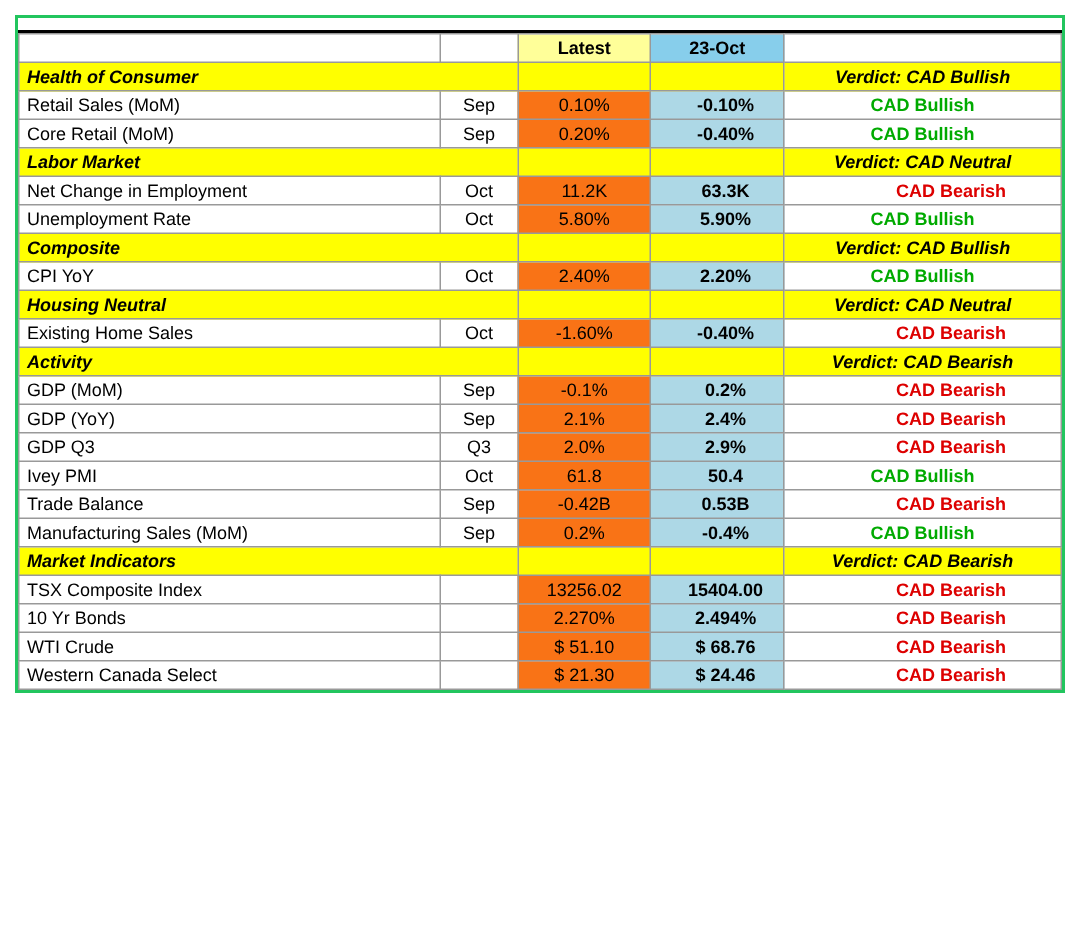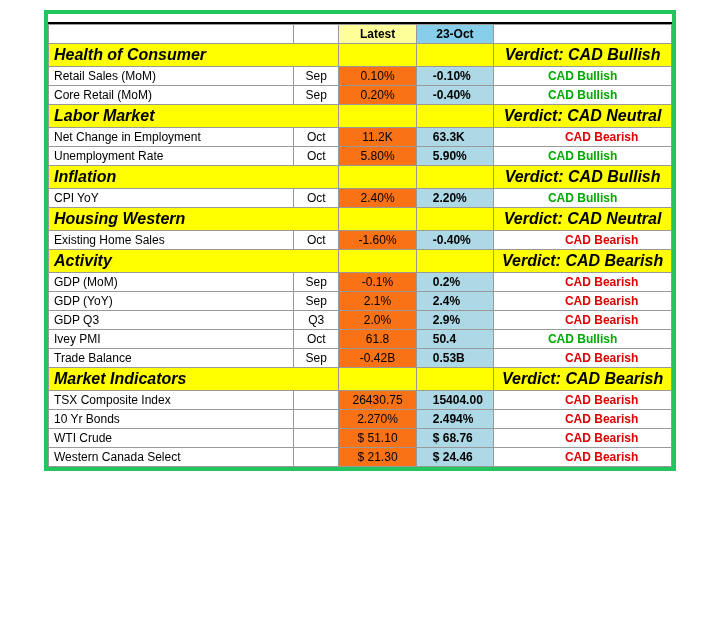--- a/index.html
+++ b/index.html
@@ -6,22 +6,22 @@
     body {
       font-family: Arial, sans-serif;
       font-size: 12px;
       background: #fff;
       display: flex;
       justify-content: center;
       align-items: flex-start;
       padding: 10px;
     }
     .table-wrapper {
-      width: 632px;
-      border: 4px solid #22c55e;
+      width: 700px;
+      border: 2px solid #22c55e;
     }
     .table-title {
       font-size: 13px;
       font-weight: bold;
       padding: 4px 6px;
       background: #fff;
       border-bottom: 2px solid #000;
     }
     table {
       width: 100%;
@@ -30,21 +30,21 @@
     td, th {
       border: 1px solid #999;
       padding: 2px 5px;
       white-space: nowrap;
     }
     .section-header td {
       background: #ffff00;
       font-weight: bold;
       font-style: italic;
       color: #000;
-      font-size: 16px;
+      font-size: 12px;
     }
     .verdict-green {
       color: #00aa00;
       font-weight: bold;
       font-size: 12px;
     }
     .verdict-red {
       color: #dd0000;
       font-weight: bold;
       font-size: 12px;
@@ -68,21 +68,21 @@
       text-align: center;
       font-size: 12px;
     }
     .header-row .col-latest {
       background: #ffff99;
     }
     .header-row .col-date {
       background: #87ceeb;
       margin-top: 28px;
     }
-    td.col-date-val { text-align: left; padding-left: 16px; }
+    td.col-date-val { text-align: center; padding-left: 16px; }
     td.col-latest-val { text-align: center; }
     td.verdict-cell {
       text-align: center;
     }
   </style>
 </head>
 <body>
 
 <div class="table-wrapper">
   <div class="table-title"></div>
@@ -129,34 +129,34 @@
         <td class="verdict-cell result-red">CAD Bearish</td>
       </tr>
         <tr class="data-row">
         <td class="col-indicator">Unemployment Rate</td>
         <td class="col-period">Oct</td>
         <td class="col-latest col-latest-val">5.80%</td>
         <td class="col-date col-date-val">5.90%</td>
         <td class="verdict-cell result-green">CAD Bullish</td>
       </tr>
         <tr class="section-header">
-      <td colspan="2" class="col-indicator">Inflation</td>
+      <td colspan="2" class="col-indicator">Composite</td>
       <td class="col-latest" style="background:#ffff00;"></td>
       <td class="col-date" style="background:#ffff00;"></td>
       <td class="verdict-cell verdict-green">Verdict: CAD Bullish</td>
     </tr>
         <tr class="data-row">
         <td class="col-indicator">CPI YoY</td>
         <td class="col-period">Oct</td>
         <td class="col-latest col-latest-val">2.40%</td>
         <td class="col-date col-date-val">2.20%</td>
         <td class="verdict-cell result-green">CAD Bullish</td>
       </tr>
         <tr class="section-header">
-      <td colspan="2" class="col-indicator">Housing Western</td>
+      <td colspan="2" class="col-indicator">Housing Neutral</td>
       <td class="col-latest" style="background:#ffff00;"></td>
       <td class="col-date" style="background:#ffff00;"></td>
       <td class="verdict-cell verdict-green">Verdict: CAD Neutral</td>
     </tr>
         <tr class="data-row">
         <td class="col-indicator">Existing Home Sales</td>
         <td class="col-period">Oct</td>
         <td class="col-latest col-latest-val">-1.60%</td>
         <td class="col-date col-date-val">-0.40%</td>
         <td class="verdict-cell result-red">CAD Bearish</td>
@@ -195,30 +195,37 @@
         <td class="col-date col-date-val">50.4</td>
         <td class="verdict-cell result-green">CAD Bullish</td>
       </tr>
         <tr class="data-row">
         <td class="col-indicator">Trade Balance</td>
         <td class="col-period">Sep</td>
         <td class="col-latest col-latest-val">-0.42B</td>
         <td class="col-date col-date-val">0.53B</td>
         <td class="verdict-cell result-red">CAD Bearish</td>
       </tr>
+        <tr class="data-row">
+        <td class="col-indicator">Manufacturing Sales (MoM)</td>
+        <td class="col-period">Sep</td>
+        <td class="col-latest col-latest-val">0.2%</td>
+        <td class="col-date col-date-val">-0.4%</td>
+        <td class="verdict-cell result-green">CAD Bullish</td>
+      </tr>
         <tr class="section-header">
       <td colspan="2" class="col-indicator">Market Indicators</td>
       <td class="col-latest" style="background:#ffff00;"></td>
       <td class="col-date" style="background:#ffff00;"></td>
       <td class="verdict-cell verdict-red">Verdict: CAD Bearish</td>
     </tr>
         <tr class="data-row">
         <td class="col-indicator">TSX Composite Index</td>
         <td class="col-period"></td>
-        <td class="col-latest col-latest-val">26430.75</td>
+        <td class="col-latest col-latest-val">13256.02</td>
         <td class="col-date col-date-val">15404.00</td>
         <td class="verdict-cell result-red">CAD Bearish</td>
       </tr>
         <tr class="data-row">
         <td class="col-indicator">10 Yr Bonds</td>
         <td class="col-period"></td>
         <td class="col-latest col-latest-val">2.270%</td>
         <td class="col-date col-date-val">2.494%</td>
         <td class="verdict-cell result-red">CAD Bearish</td>
       </tr>

